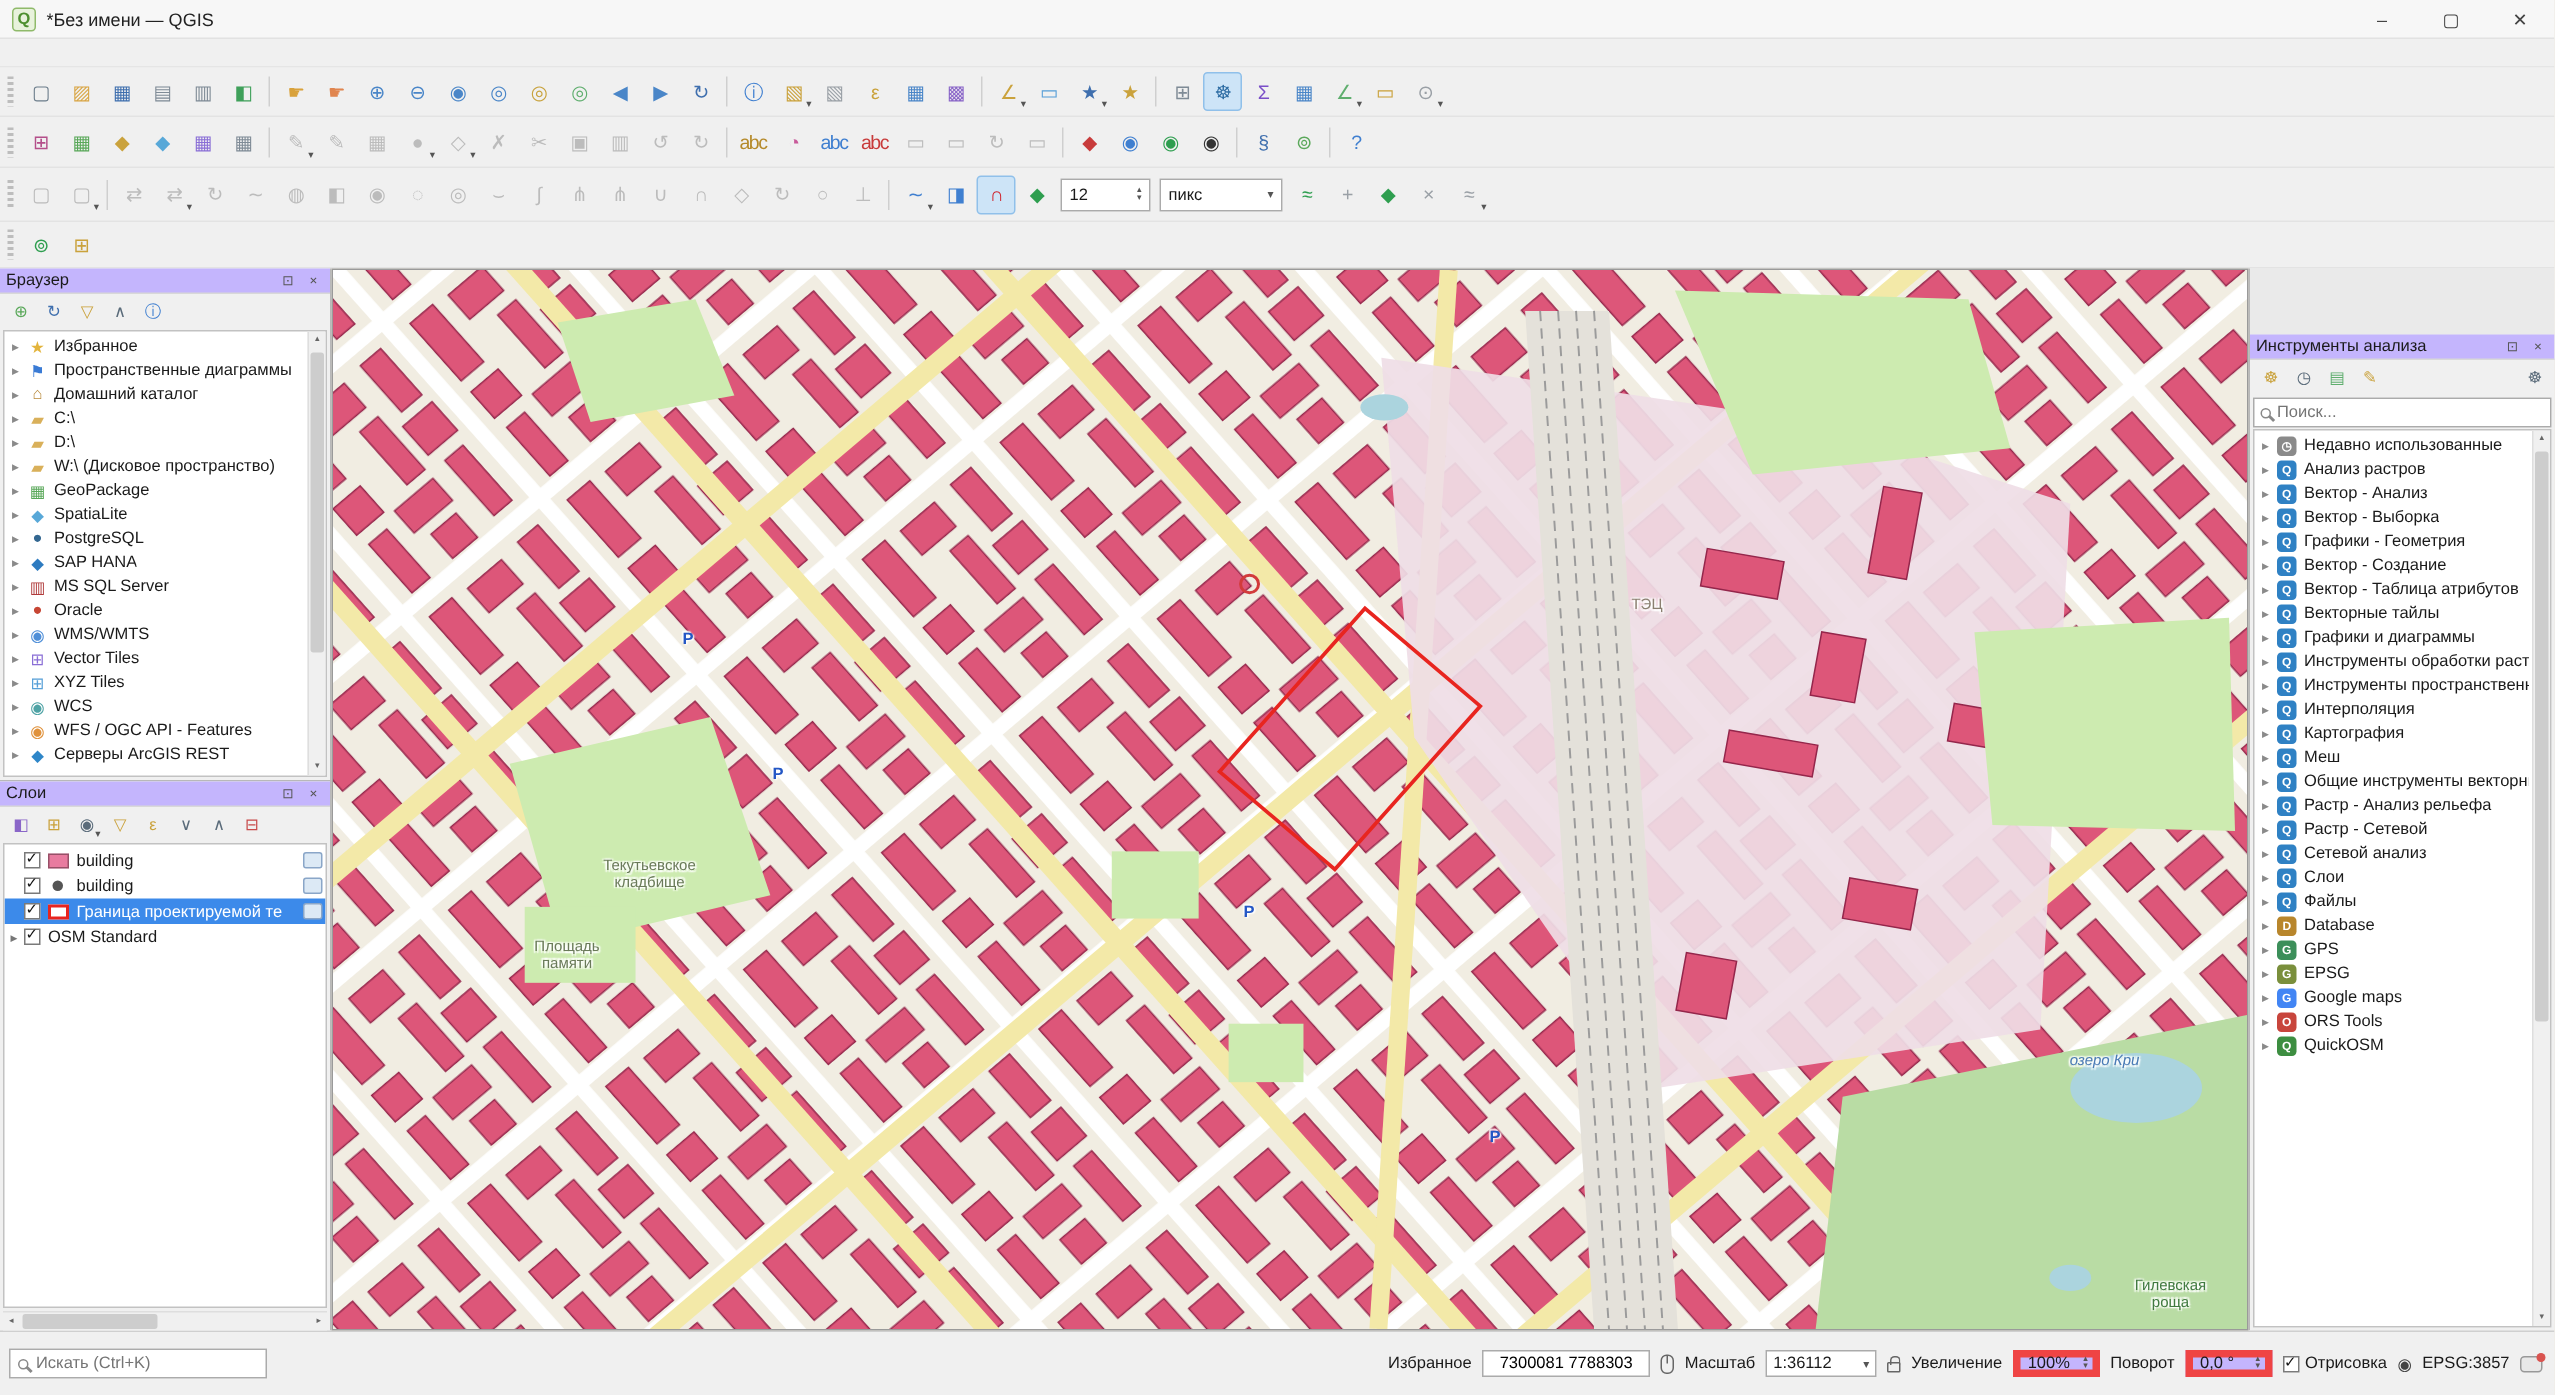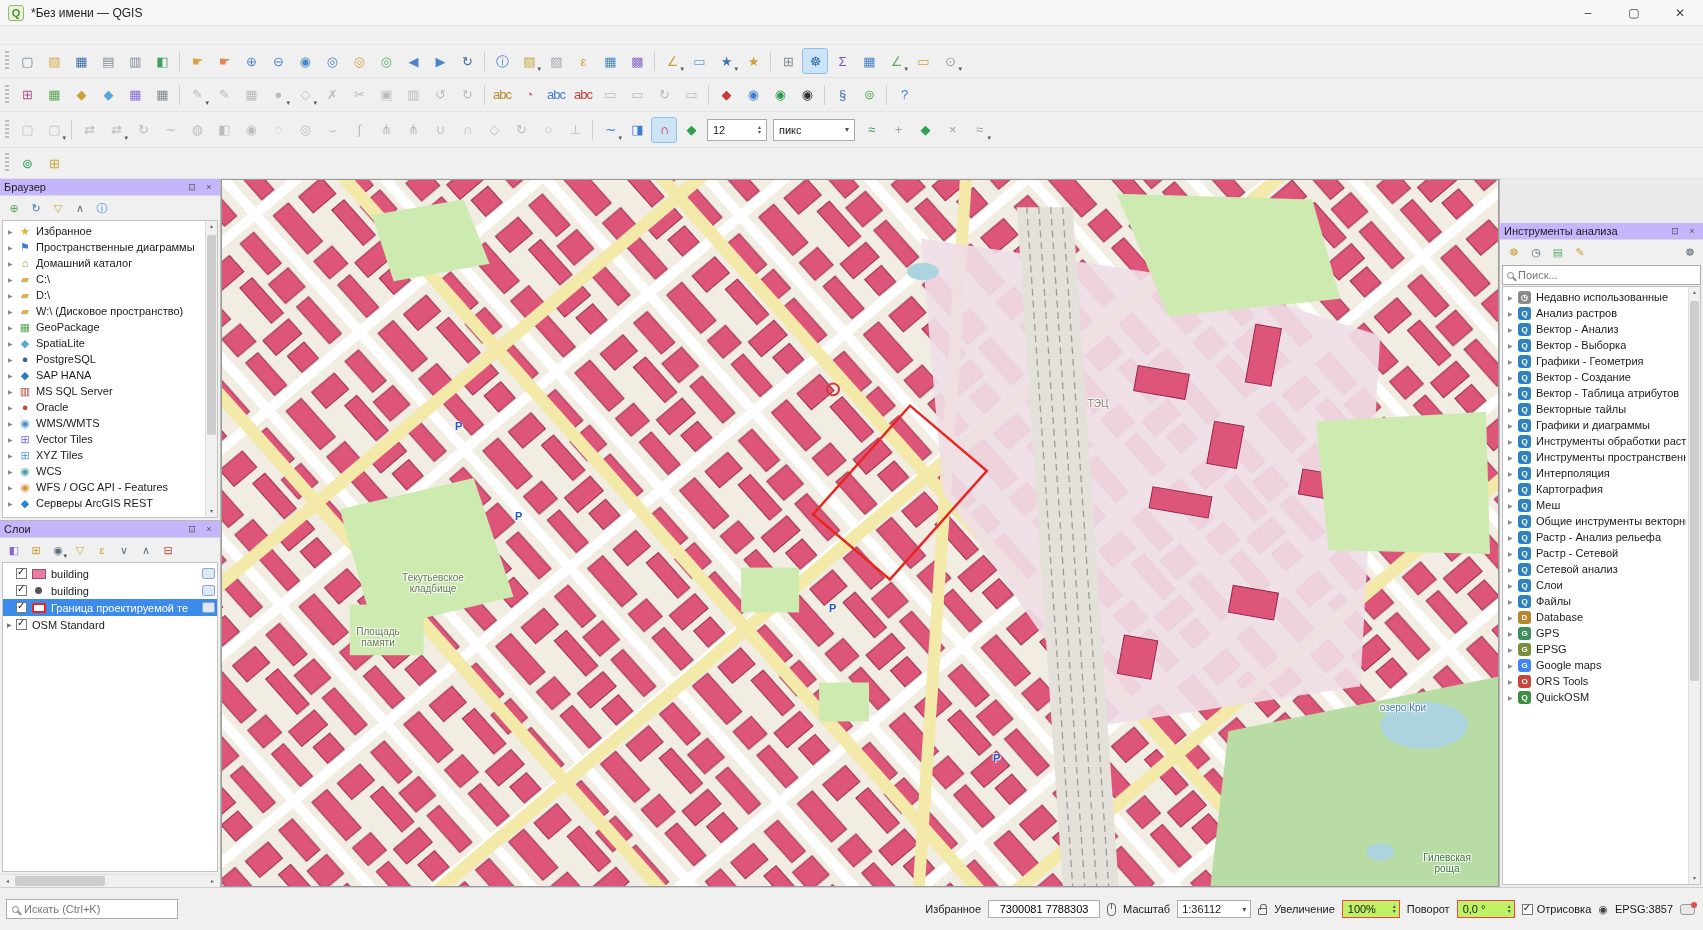--- a/index.html
+++ b/index.html
@@ -88,33 +88,33 @@
   .psearch { height:20px; flex:none; margin:1px 2px 1px 2px; background:#fff; border:1px solid #ababab; display:flex; align-items:center; padding:0 4px; gap:4px; }
   .psearch input, .sb-search input { border:none; outline:none; font-family:inherit; font-size:11px; width:100%; background:transparent; }
   .mag { width:7px; height:7px; flex:none; border:1.5px solid #888; border-radius:50%; position:relative; }
   .mag::after { content:""; position:absolute; width:5px; height:1.5px; background:#888; right:-4px; bottom:-2px; transform:rotate(45deg); }
 
   
   .map { flex:1; position:relative; min-width:0; background:#f1ede2; border:1px solid #9a9a9a; }
   .map svg { position:absolute; inset:0; width:100%; height:100%; }
   .maplabel { position:absolute; font-size:10px; color:#6a7a5a; text-align:center; white-space:pre-line; line-height:11px;
               text-shadow:1px 1px 1px #fff,-1px -1px 1px #fff,1px -1px 1px #fff,-1px 1px 1px #fff; pointer-events:none;}
-  .maplabel.forest { color:#417a41; } .maplabel.water { color:#4a7ab5; } .maplabel.plant { color:#8a8070; }
+  .maplabel.forest { color:#417a41; } .maplabel.water { color:#4a7ab5; font-style:italic;} .maplabel.plant { color:#8a8070; }
   .pletter { position:absolute; color:#2457c5; font-weight:bold; font-size:11px; pointer-events:none;
              text-shadow:1px 1px 1px #fff,-1px -1px 1px #fff; }
 
   
   .statusbar { height:43px; flex:none; display:flex; align-items:center; gap:7px; background:#f0f0f0; border-top:1px solid #cfcfcf; padding:0 8px 0 6px; font-size:11px; }
   .sb-search { width:172px; height:20px; background:#fff; border:1px solid #ababab; display:flex; align-items:center; padding:0 5px; gap:5px; }
   .sb-spacer { flex:1; }
   .sb-input { height:18px; background:#fff; border:1px solid #ababab; font-family:inherit; font-size:11px; padding:0 4px; text-align:center; }
   .coords { width:112px; }
   .sb-combo { height:18px; width:74px; background:#fff; border:1px solid #ababab; display:flex; align-items:center; padding:0 4px; gap:3px; }
   .sb-combo .ca { margin-left:auto; font-size:8px; color:#555; }
-  .sb-spin { height:18px; background:#bef264; border:1px solid #ef4444; display:flex; align-items:center; padding:0 3px 0 5px; gap:4px; width:58px;}
+  .sb-spin { height:18px; background:#c4b5fd; border:5px solid #ef4444; display:flex; align-items:center; padding:0 3px 0 5px; gap:4px; width:58px;}
   .sb-spin .spin-arrows { margin-left:auto; }
   .sb-check { display:flex; align-items:center; gap:4px; }
   .sb-check .cbx { width:11px; height:11px; border:1px solid #7a7a7a; background:#fff; position:relative; }
   .lockbody { width:9px; height:7px; border:1.3px solid #666; border-radius:1px; position:relative; margin-top:4px;}
   .lockbody::before { content:""; position:absolute; top:-5px; left:1px; width:5px; height:5px; border:1.3px solid #666; border-bottom:none; border-radius:3px 3px 0 0; }
   .mouseicon { width:9px; height:13px; border:1.3px solid #666; border-radius:4px; display:inline-block; position:relative;}
   .mouseicon::after{ content:""; position:absolute; top:0; left:3px; width:1px; height:5px; background:#666; }
   .globe { font-size:11px; color:#444; }
   .msg-balloon { width:15px; height:11px; background:#e8e8e8; border:1px solid #999; border-radius:3px; position:relative; }
   .msg-balloon::after { content:""; position:absolute; width:6px; height:6px; background:#d9534f; border-radius:50%; right:-3px; top:-3px; }

